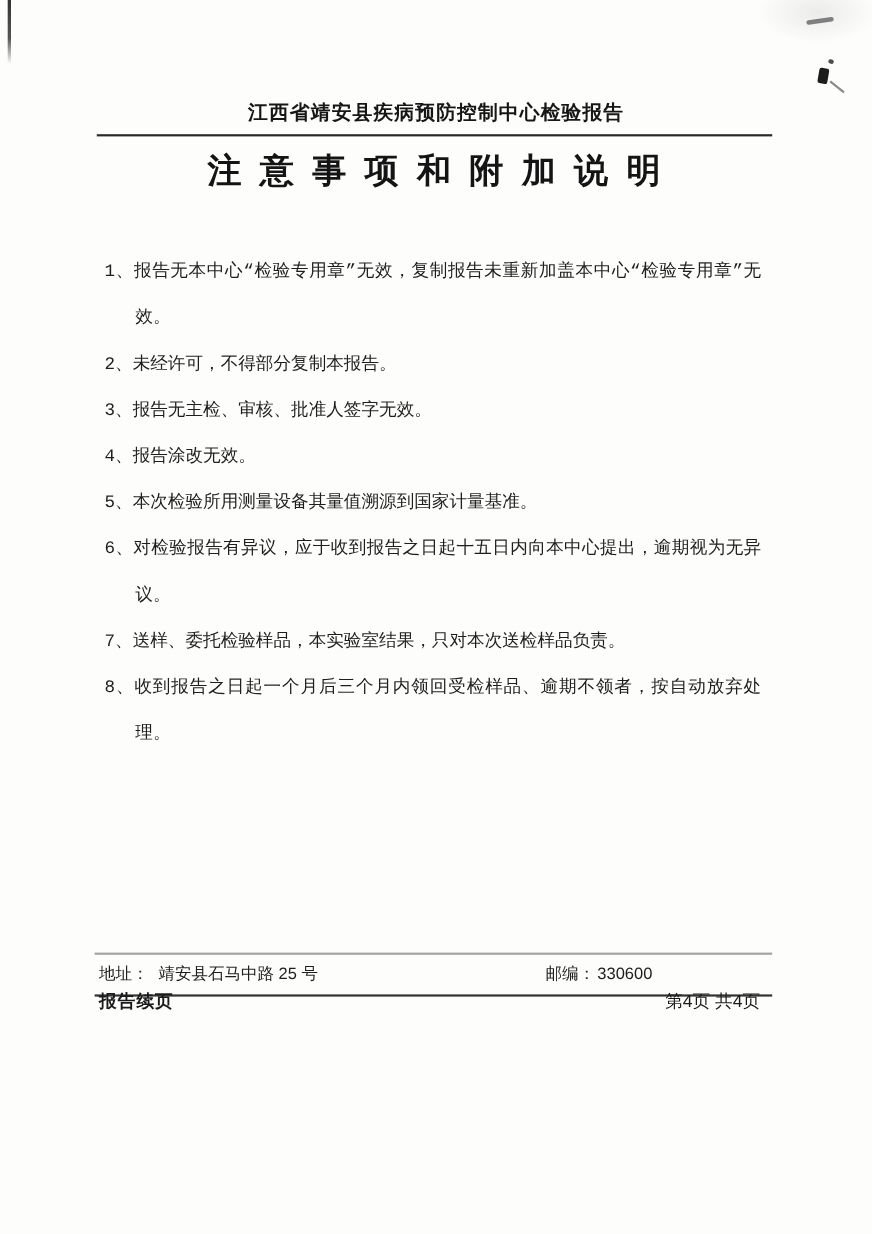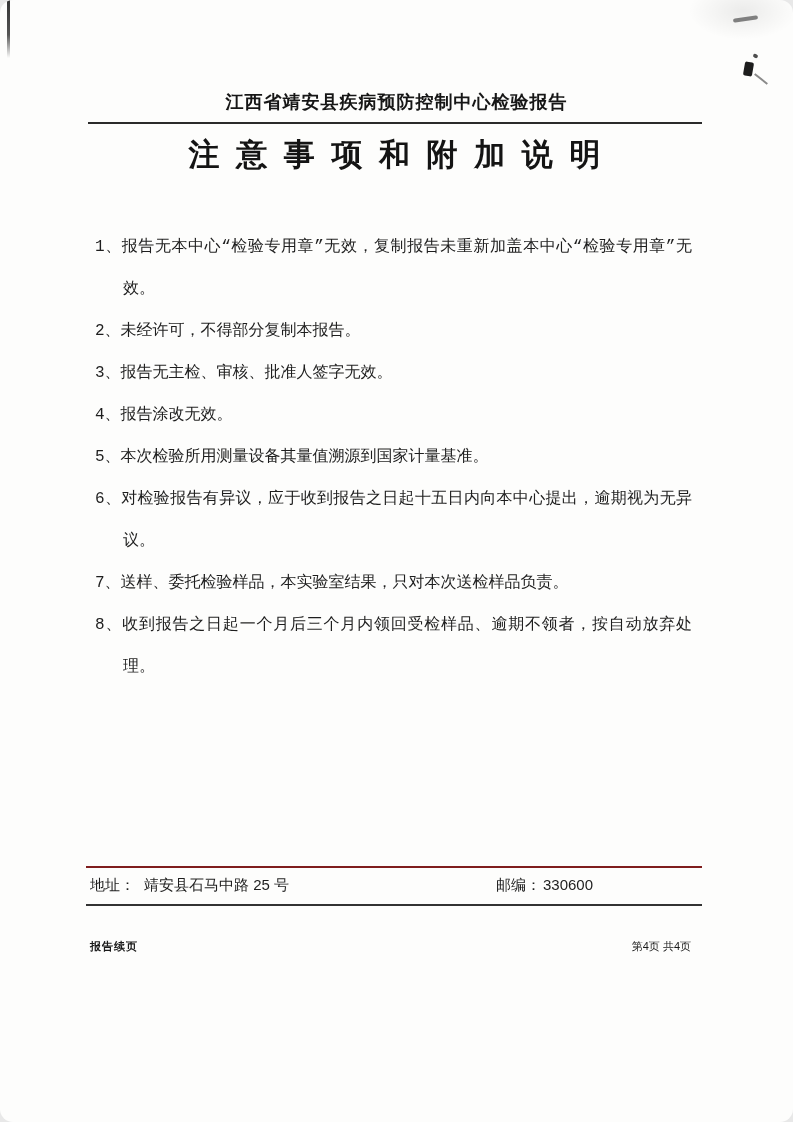--- a/index.html
+++ b/index.html
@@ -5,21 +5,20 @@
   html, body { margin: 0; padding: 0; background: #e8e8e8; }
   .page {
     position: relative;
     width: 793px;
     height: 1122px;
     margin: 0 auto;
     background: #fdfdfc;
     overflow: hidden;
     font-family: "Liberation Sans", "DejaVu Sans", sans-serif;
     color: #1c1c1c;
-    border-radius: 13px;
   }
 
   
   .title {
     position: absolute;
     top: 90px; left: 0; right: 0;
     text-align: center;
     font-size: 18px;
     font-weight: bold;
     letter-spacing: 1px;
@@ -55,45 +54,45 @@
   .note-item {
     padding-left: 28px;
     text-indent: -28px;
   }
 
   
   .footer {
     position: absolute;
     top: 866px; left: 86px;
     width: 616px;
-    border-top: 2px solid #7f1d1d;
+    border-top: 2px solid #a3a3a3;
     border-bottom: 2px solid #333;
     padding: 5px 0 6px 4px;
     box-sizing: border-box;
     font-size: 15px;
     color: #1e1e1e;
   }
   .footer-row {
     display: grid;
     grid-template-columns: 210px 196px 1fr;
     height: 25px;
     align-items: center;
   }
   .f-span2 { grid-column: 1 / 3; }
   .f-label { white-space: nowrap; }
   .f-gap { margin-left: 9px; }
   .f-val { margin-left: 2px; }
 
   
   .pagebar {
     position: absolute;
-    top: 939px; left: 90px; right: 102px;
+    top: 900px; left: 90px; right: 102px;
     display: flex;
     justify-content: space-between;
-    font-size: 11px;
+    font-size: 16px;
     color: #1a1a1a;
   }
   .pagebar .left { font-weight: bold; letter-spacing: 1px; }
 
   
   .artifact { position: absolute; pointer-events: none; }
   .a-left-line {
     left: 7px; top: 0; width: 3px; height: 58px;
     background: linear-gradient(#333 0%, #555 60%, rgba(0,0,0,0) 100%);
   }

